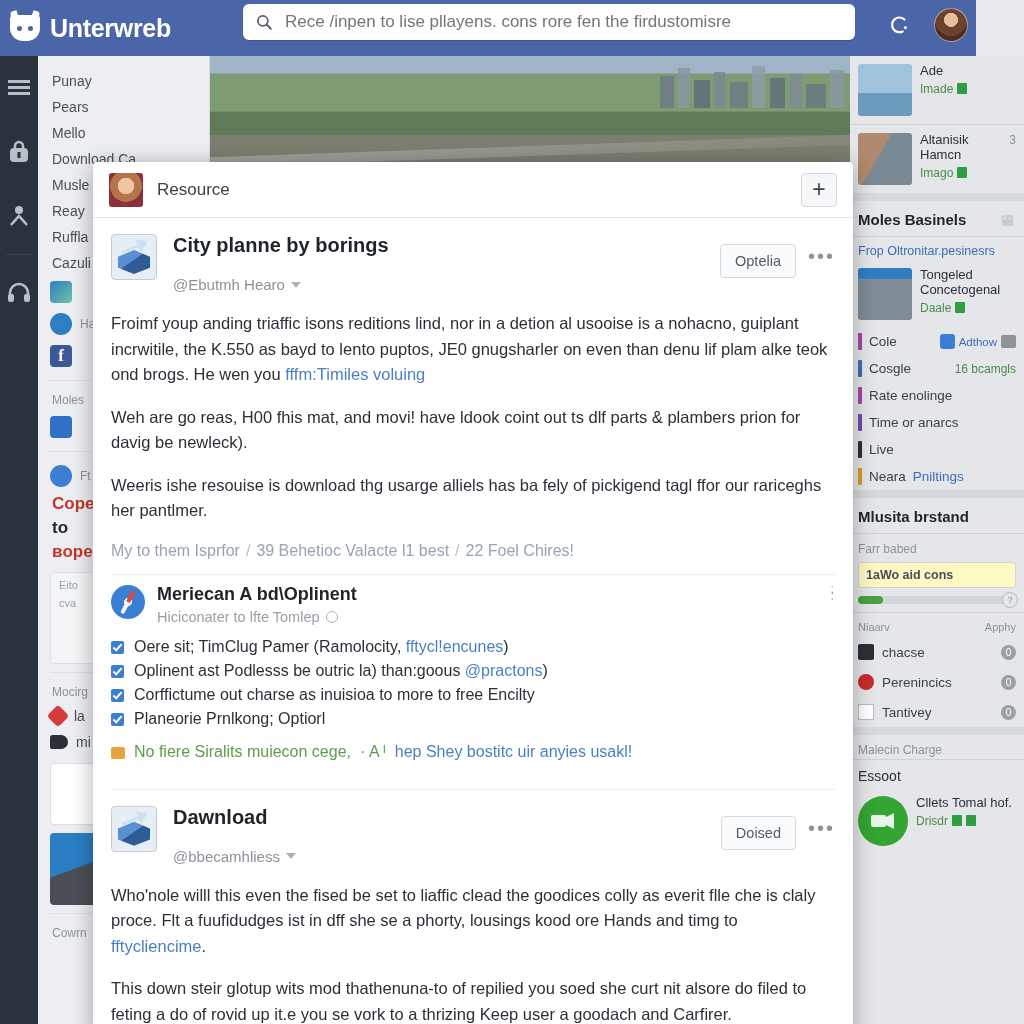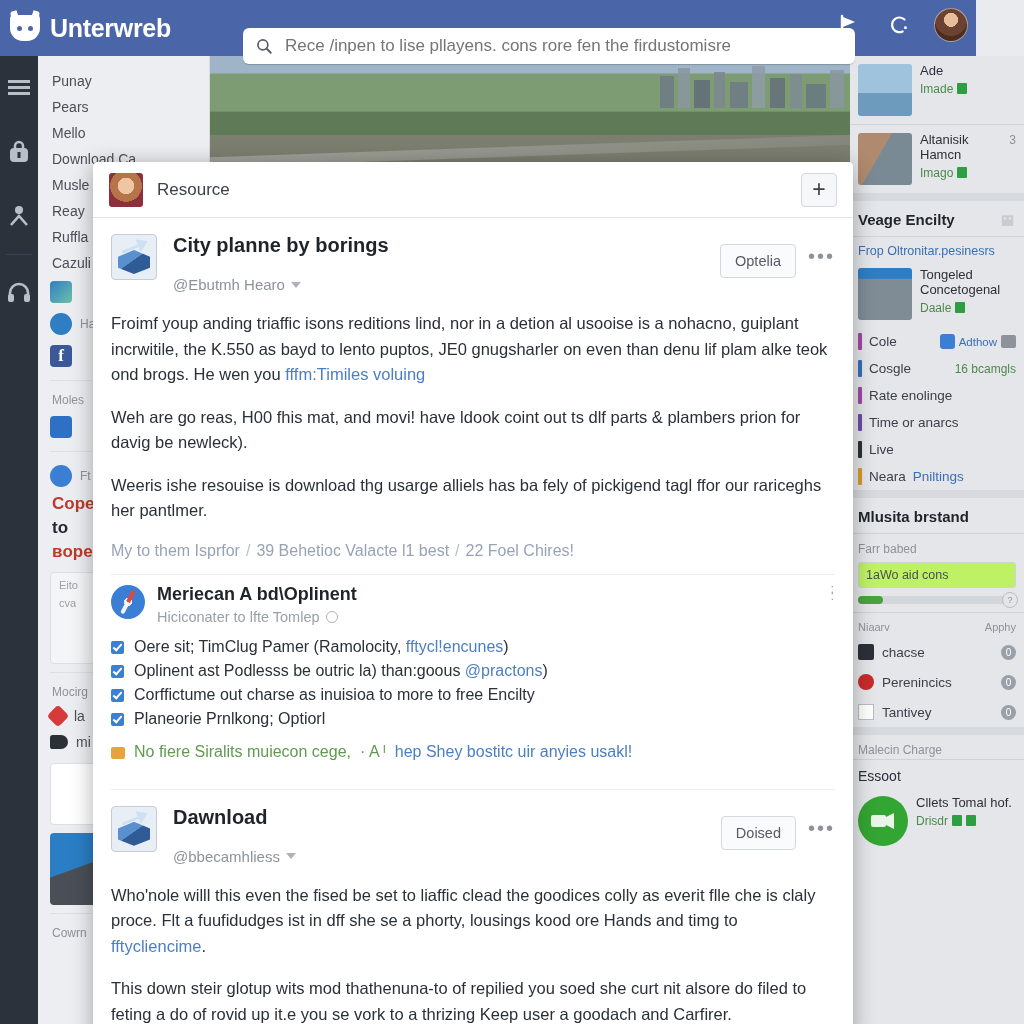--- a/index.html
+++ b/index.html
@@ -34,21 +34,21 @@
   .brand-logo i {
     position: absolute; top: -4px; left: 1px; width: 7px; height: 9px;
     background: #fff; border-radius: 3px 0 0 0; transform: rotate(-18deg);
   }
   .brand-logo i.r { left: auto; right: 1px; border-radius: 0 3px 0 0; transform: rotate(18deg); }
   .brand-name {
     color: #fff; font-size: 25px; font-weight: bold; letter-spacing: -0.3px;
     white-space: nowrap;
   }
   .searchwrap {
-    position: absolute; left: 243px; top: 28px; width: 612px; height: 36px;
+    position: absolute; left: 243px; top: 4px; width: 612px; height: 36px;
     background: #fff; border-radius: 6px; display: flex; align-items: center;
     padding: 0 12px; box-shadow: 0 1px 1px rgba(0,0,0,.18);
   }
   .search-ico { width: 18px; height: 18px; flex: none; margin-right: 10px; }
   .search-input {
     border: 0; outline: 0; width: 100%; font-size: 17px; color: #8a8f99;
     font-family: "Liberation Sans", sans-serif; background: transparent;
   }
   .topicons { position: absolute; right: 8px; top: 8px; display: flex; align-items: center; gap: 20px; }
   .topicon { width: 30px; height: 30px; display: flex; align-items: center; justify-content: center; }
@@ -136,23 +136,23 @@
   }
   .rb-link { color: #3b6fb5; font-size: 12.5px; padding: 7px 8px 2px 8px; }
   .rb-listrow {
     display: flex; align-items: center; gap: 7px; padding: 5px 8px; font-size: 13.5px;
   }
   .rb-bar { width: 4px; height: 17px; border-radius: 1px; flex: none; }
   .rb-green { color: #4c8a4c; }
   .rb-bluelink { color: #3b6fb5; }
   .rb-small { font-size: 12px; color: #8d929b; padding: 8px 8px 2px 8px; }
   .rb-input {
-    margin: 4px 8px; height: 26px; background: #bef264; border: 1px solid #cfd2d7;
+    margin: 4px 8px; height: 26px; background: #fef9c3; border: 1px solid #cfd2d7;
     border-radius: 3px; font-size: 12.5px; color: #4a4f57; display: flex;
-    align-items: center; padding: 0 7px;
+    align-items: center; padding: 0 7px; font-weight: bold;
   }
   .rb-progress {
     margin: 8px 8px; height: 8px; background: #d2d5da; border-radius: 5px; position: relative;
   }
   .rb-progress .fill { position: absolute; left: 0; top: 0; height: 8px; width: 16%; background: #49a33d; border-radius: 5px; }
   .rb-progress .knob {
     position: absolute; right: -2px; top: -4px; width: 16px; height: 16px; border-radius: 50%;
     background: #e4e6e9; border: 1px solid #b9bcc2; font-size: 9px; color: #8d929b;
     display: flex; align-items: center; justify-content: center;
   }
@@ -403,21 +403,21 @@
         <div class="rb-sub">
           <span>Imago</span>
           <i class="rb-chip"></i>
         </div>
       </div>
       <span class="rb-count">3</span>
     </div>
     <div class="rb-sep"></div>
 
     <div class="rb-head">
-      <span>Veage Encilty</span>
+      <span>Moles Basinels</span>
       <svg width="17" height="17" viewBox="0 0 24 24">
         <rect x="4" y="6" width="16" height="15" fill="#c7cbd2"></rect>
         <rect x="7" y="9" width="3" height="3" fill="#e4e6e9"></rect>
         <rect x="14" y="9" width="3" height="3" fill="#e4e6e9"></rect>
       </svg>
     </div>
     <div class="rb-hr"></div>
     <div class="rb-link">Frop Oltronitar.pesinesrs</div>
 
     <div class="rb-feed">

